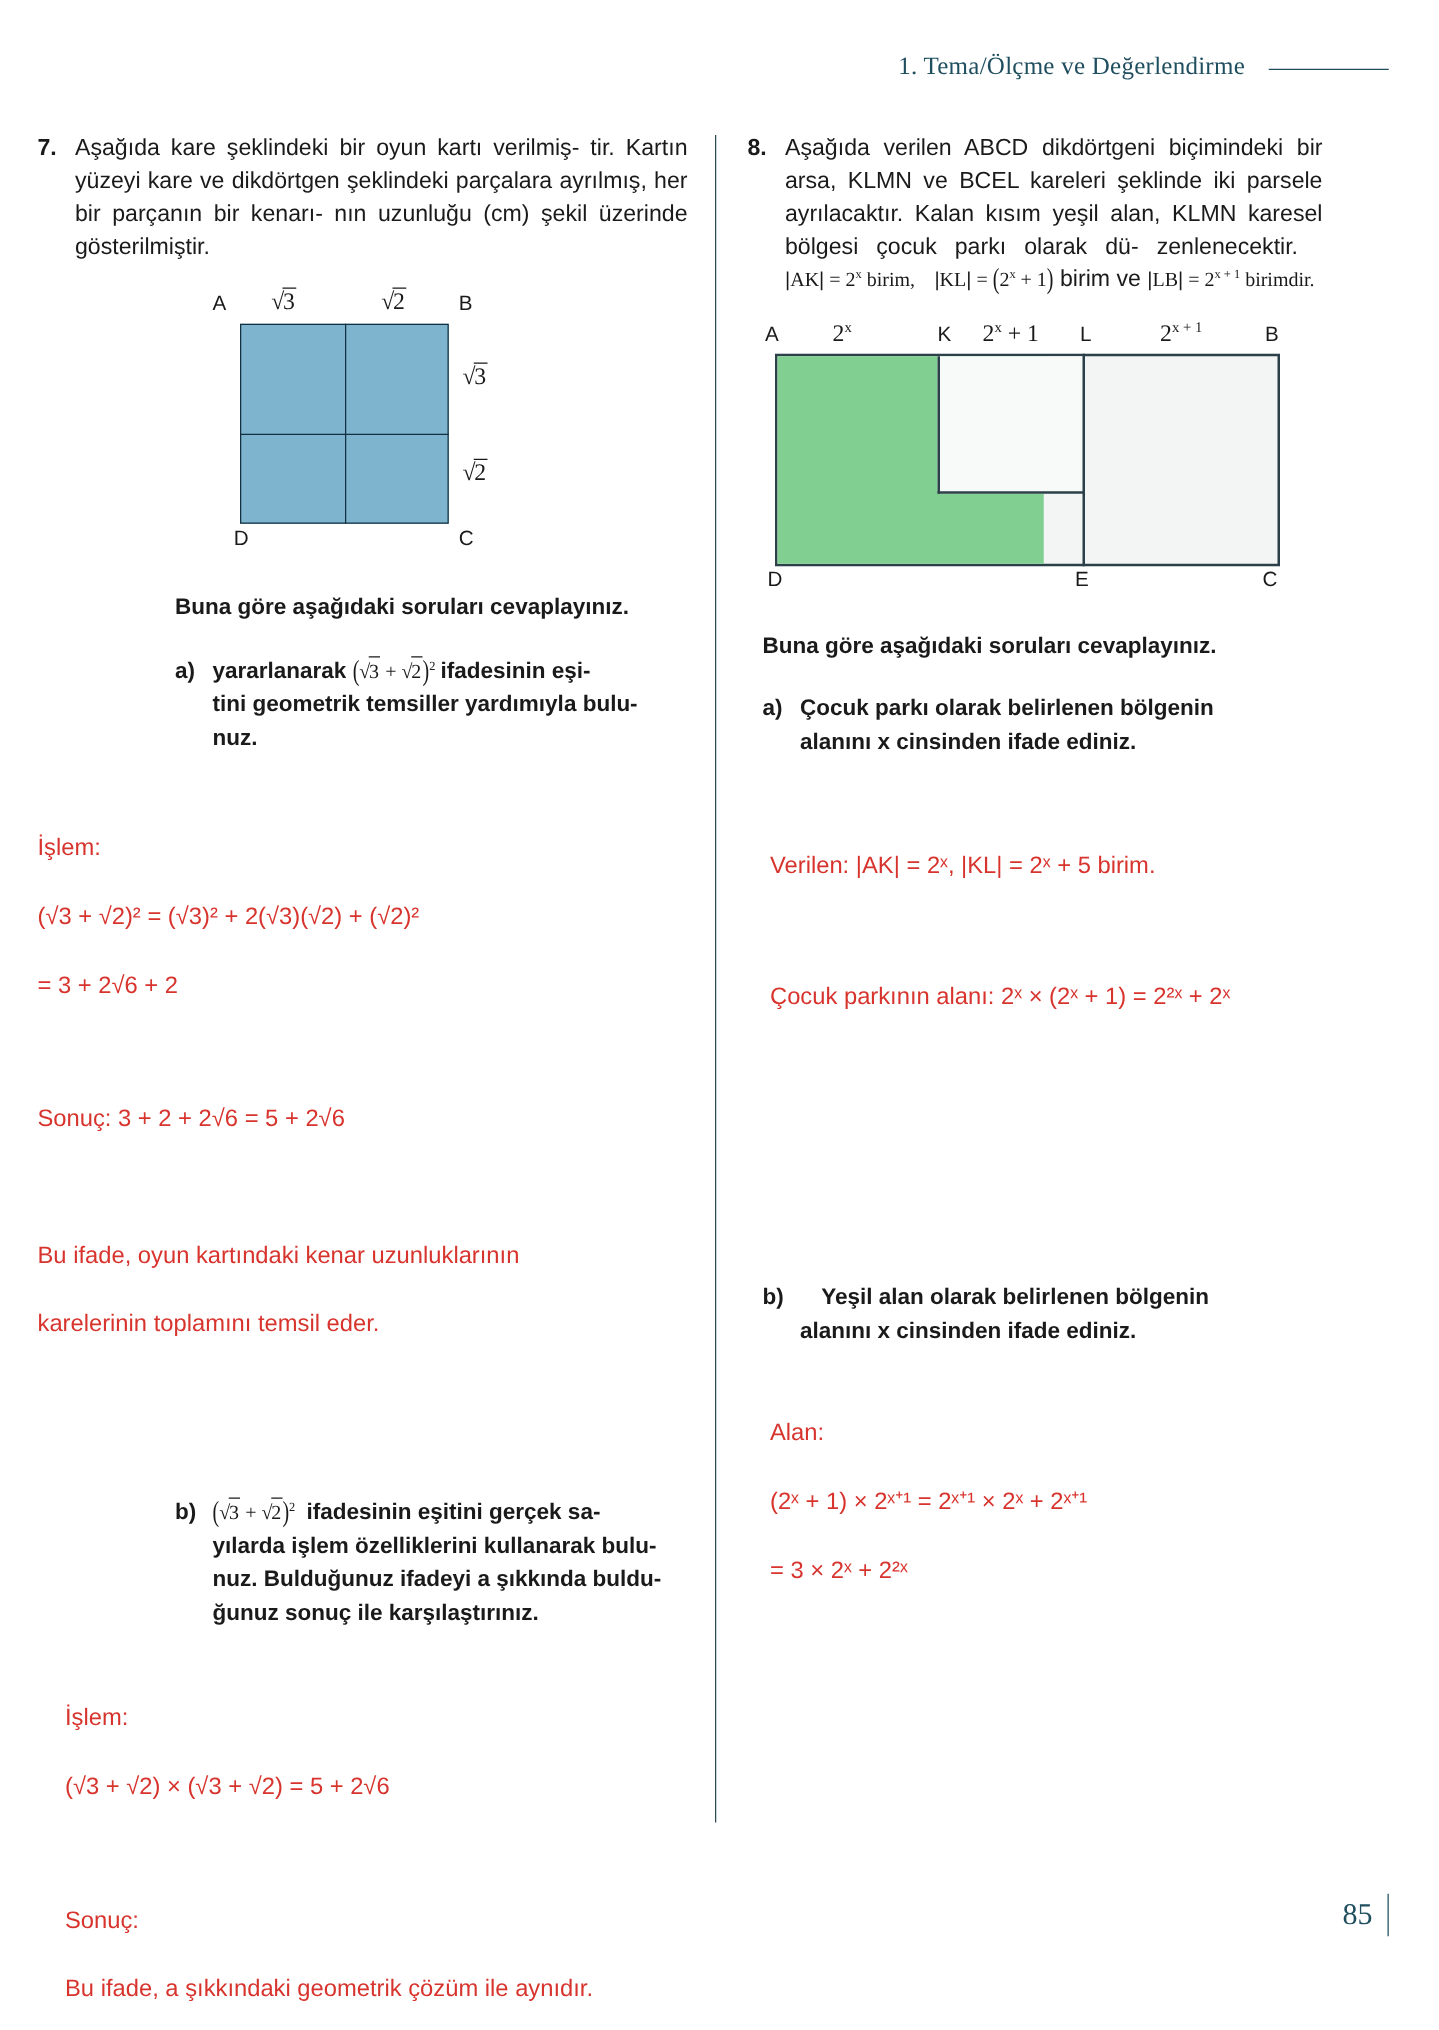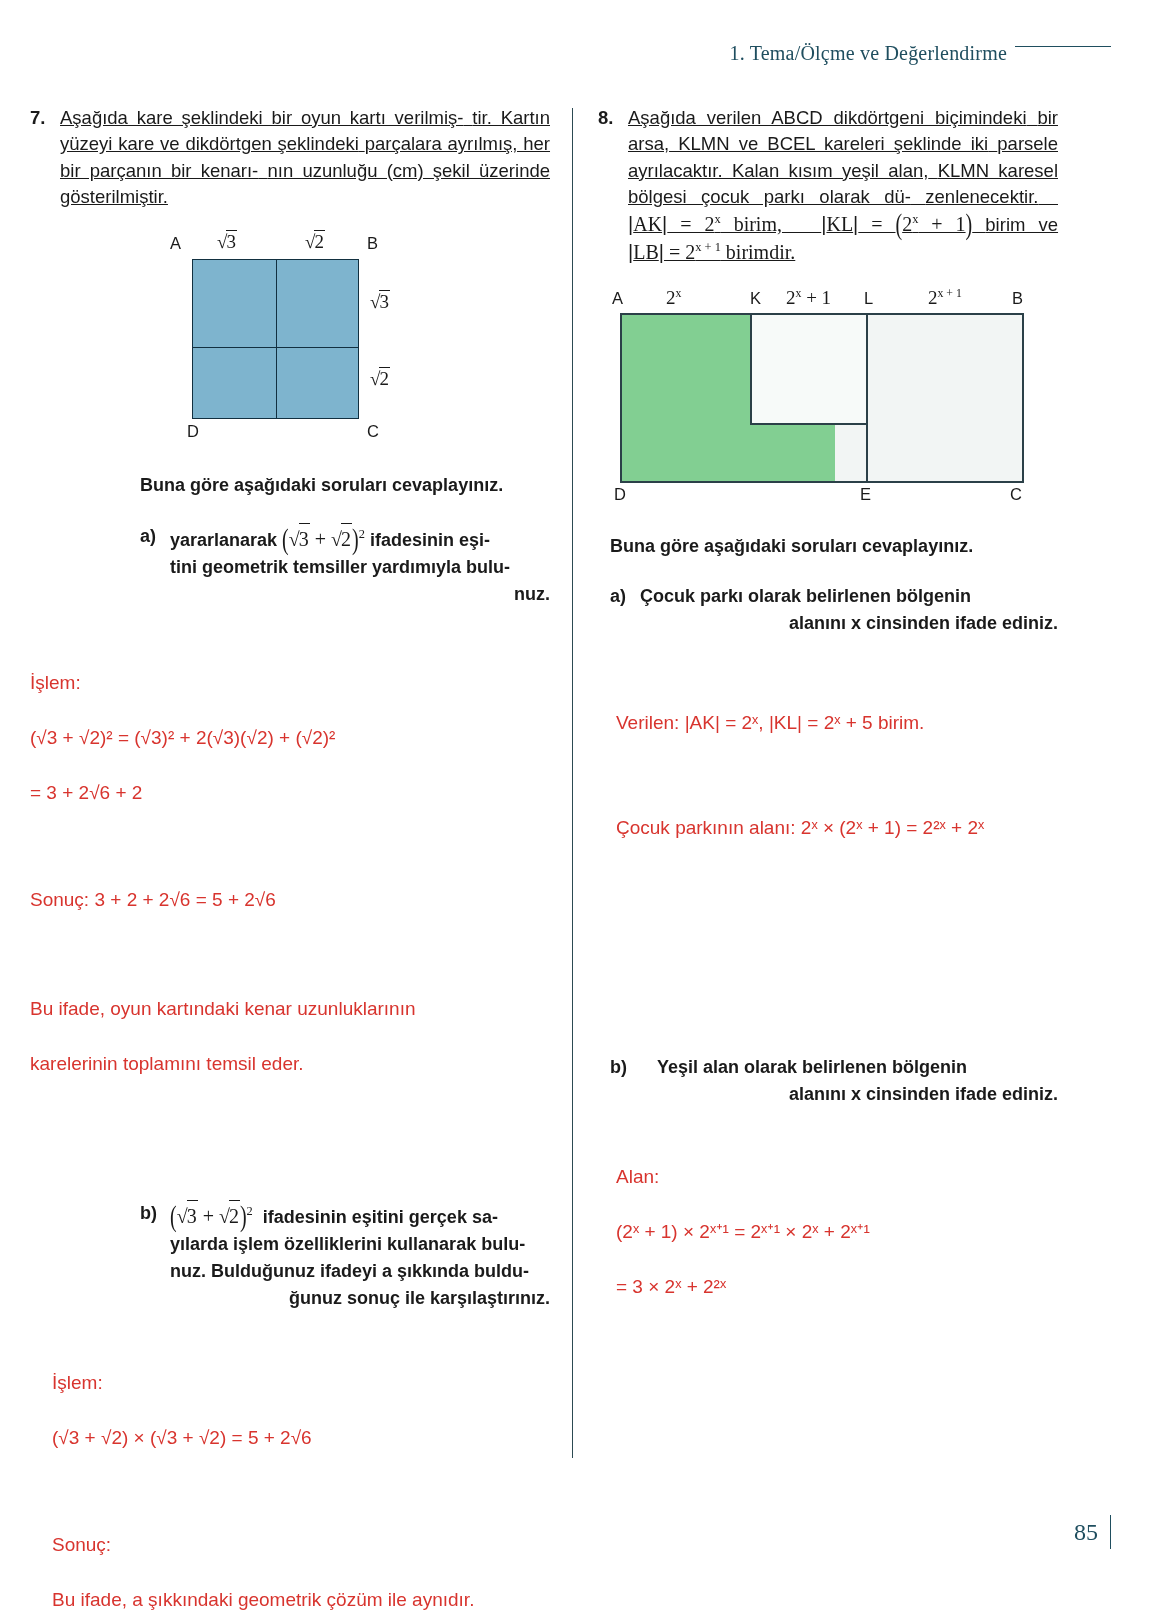--- a/index.html
+++ b/index.html
@@ -15,22 +15,22 @@
     color: #1a1a1a;
     overflow: hidden;
   }
 
   
   .page-header {
     position: absolute;
     top: 42px;
     right: 40px;
     display: flex;
-    align-items: flex-start;
-    gap: 8px;
+    align-items: center;
+    gap: 19px;
   }
   .page-header .htext {
     font-family: "Liberation Serif", serif;
     font-size: 20px;
     color: #1f4e5f;
     letter-spacing: 0.2px;
     white-space: nowrap;
   }
   .page-header .hrule {
     width: 96px;
@@ -72,21 +72,20 @@
     width: 30px;
     flex: 0 0 30px;
     line-height: 1.42;
   }
   .q-body {
     flex: 1;
     font-size: 18.5px;
     line-height: 1.42;
     text-align: justify;
     text-justify: inter-word;
-    text-decoration: underline;
   }
 
   
   .sub-intro {
     font-weight: bold;
     font-size: 18px;
     margin-left: 110px;
     margin-top: 26px;
     line-height: 1.42;
   }
@@ -104,27 +103,27 @@
   .sub-q.right { margin-left: 12px; }
   .sub-letter {
     width: 30px;
     flex: 0 0 30px;
   }
   .sub-text {
     flex: 1;
     text-align: justify;
     text-justify: inter-word;
   }
-  .sub-text .lastline { text-align: right; }
+  .sub-text .lastline { text-align: left; }
 
   
   .mth {
     font-family: "Liberation Serif", serif;
     font-weight: normal;
-    font-size: 20px;
+    font-size: 16px;
     white-space: nowrap;
   }
   .sqrt {
     font-family: "Liberation Serif", serif;
     display: inline-block;
   }
   .sqrt > .rad { }
   .sqrt > .num {
     border-top: 1.1px solid currentColor;
     padding: 0 1px 0 0;

